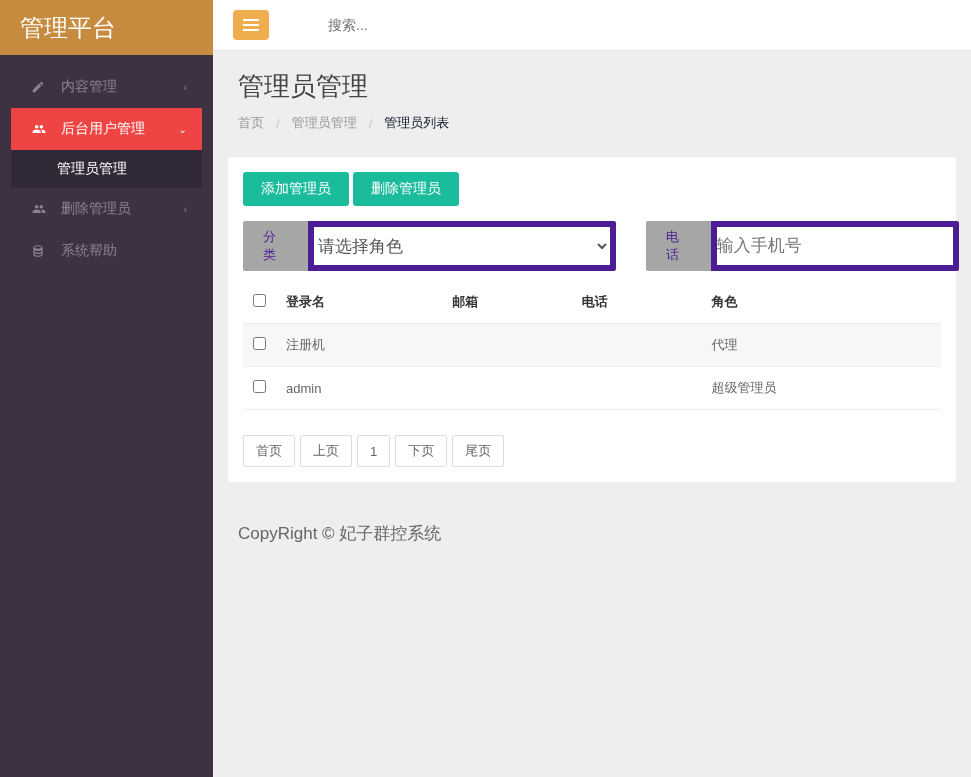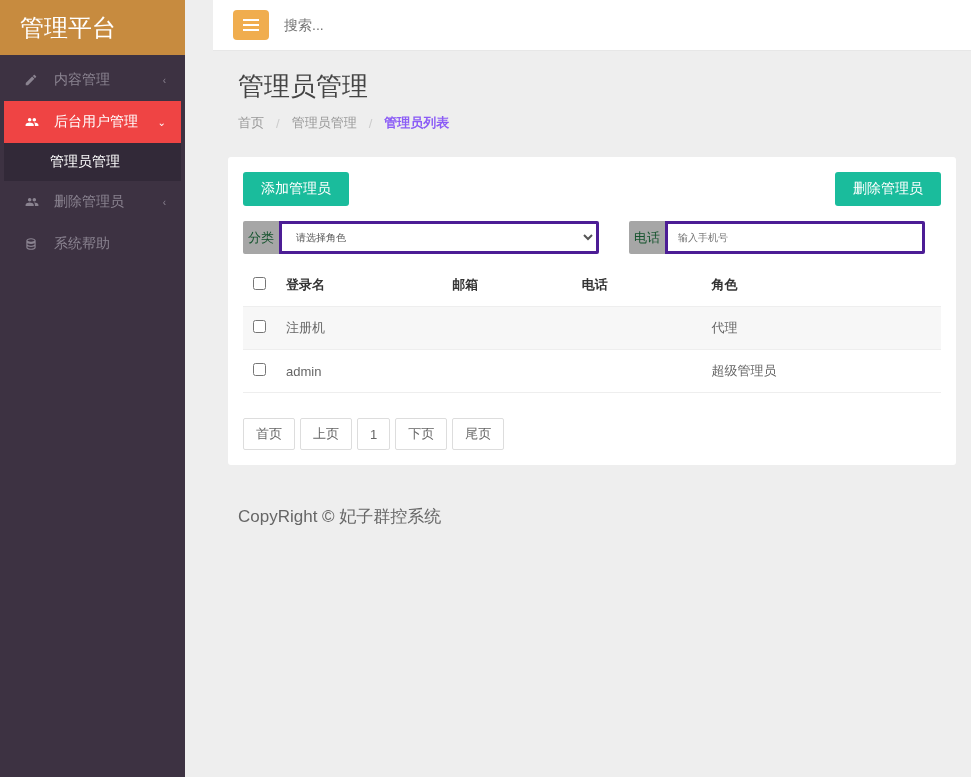--- a/index.html
+++ b/index.html
@@ -1,55 +1,55 @@
 <!DOCTYPE html>
 <html><head>
   <meta charset="utf-8">
   <style>
     * { box-sizing: border-box; margin: 0; padding: 0; }
     body { font-family: "Microsoft YaHei", Arial, sans-serif; font-size: 14px; color: #666; background: #eee; }
     
-    .sidebar { position: fixed; left: 0; top: 0; width: 185px; height: 100vh; background: #3d3242; }
+    .sidebar { position: fixed; left: 0; top: 0; width: 213px; height: 100vh; background: #3d3242; }
     .brand { background: #c78b3f; height: 55px; display: flex; align-items: center; padding: 0 20px; color: #fff; font-size: 24px; font-weight: 300; }
-    .nav { padding: 4px; }
+    .nav { padding: 11px; }
     .nav-item { display: flex; align-items: center; padding: 12px 20px; color: #8a8390; cursor: pointer; position: relative; }
     .nav-item.active-parent { background: #ef4444; color: #fff; }
     .nav-item .icon { width: 18px; margin-right: 12px; display: inline-flex; }
     .nav-item .chevron { position: absolute; right: 15px; font-size: 10px; }
     .nav-sub { background: #322938; display: none; }
     .nav-sub.open { display: block; }
     .nav-sub-item { padding: 10px 20px 10px 46px; color: #8a8390; cursor: pointer; }
     .nav-sub-item.active { color: #fff; }
     
     .main { margin-left: 213px; min-height: 100vh; background: #eee; }
     .topbar { background: #fff; padding: 10px 20px; display: flex; align-items: center; border-bottom: 1px solid #e7e7e7; }
     .menu-toggle { width: 36px; height: 30px; background: #f0ad4e; border-radius: 4px; display: flex; align-items: center; justify-content: center; cursor: pointer; }
     .menu-toggle span { display: block; width: 16px; height: 2px; background: #fff; position: relative; }
     .menu-toggle span::before, .menu-toggle span::after { content: ''; position: absolute; left: 0; width: 16px; height: 2px; background: #fff; }
     .menu-toggle span::before { top: -5px; }
     .menu-toggle span::after { top: 5px; }
-    .search-input { border: none; outline: none; padding: 6px 15px; font-size: 14px; flex: 1; color: #555; }
+    .search-input { border: none; outline: none; padding: 6px 15px; font-size: 14px; flex: 1; color: #555; margin-left: 44px; }
     
     .page-header { padding: 18px 25px 10px; }
     .page-title { font-size: 26px; color: #444; font-weight: 400; margin-bottom: 10px; }
     .breadcrumb { display: flex; align-items: center; font-size: 13px; gap: 12px; }
     .breadcrumb span { color: #999; }
     .breadcrumb .sep { color: #ccc; }
-    .breadcrumb .current { color: #8b5cf6; font-weight: 700; }
+    .breadcrumb .current { color: #0f172a; font-weight: 400; }
     
     .content { padding: 15px; }
     .panel { background: #fff; border-radius: 3px; padding: 15px; }
-    .btn-group { display: flex; gap: 24px; margin-bottom: 15px; justify-content: space-between; }
+    .btn-group { display: flex; gap: 4px; margin-bottom: 15px; }
     .btn { padding: 8px 18px; border: none; border-radius: 3px; cursor: pointer; font-size: 14px; }
     .btn-teal { background: #1abc9c; color: #fff; }
     
     .filters { display: flex; gap: 30px; margin-bottom: 10px; }
     .input-group { display: flex; }
-    .input-addon { background: #a6a6a6; color: #14532d; padding: 7px 5px; font-size: 13px; display: flex; align-items: center; border-radius: 2px 0 0 2px; }
-    .input-group select, .input-group input { border: 3px solid #4c1d95; padding: 7px 10px; font-size: 10px; outline: none; border-radius: 0 2px 2px 0; }
+    .input-addon { background: #a6a6a6; color: #4c1d95; padding: 7px 20px; font-size: 13px; display: flex; align-items: center; border-radius: 2px 0 0 2px; }
+    .input-group select, .input-group input { border: 6px solid #4c1d95; padding: 7px 0; font-size: 17px; outline: none; border-radius: 0 2px 2px 0; }
     .input-group select { width: 320px; background: #fff; color: #555; }
     .input-group input { width: 260px; }
     
     .table { width: 100%; border-collapse: collapse; }
     .table th, .table td { text-align: left; padding: 12px 10px; font-size: 13px; }
     .table th { color: #333; font-weight: 600; }
     .table tr { border-bottom: 1px solid #eee; }
     .table tr.alt { background: #f7f7f7; }
     .table .check-col { width: 30px; }
     .table input[type=checkbox] { cursor: pointer; }

